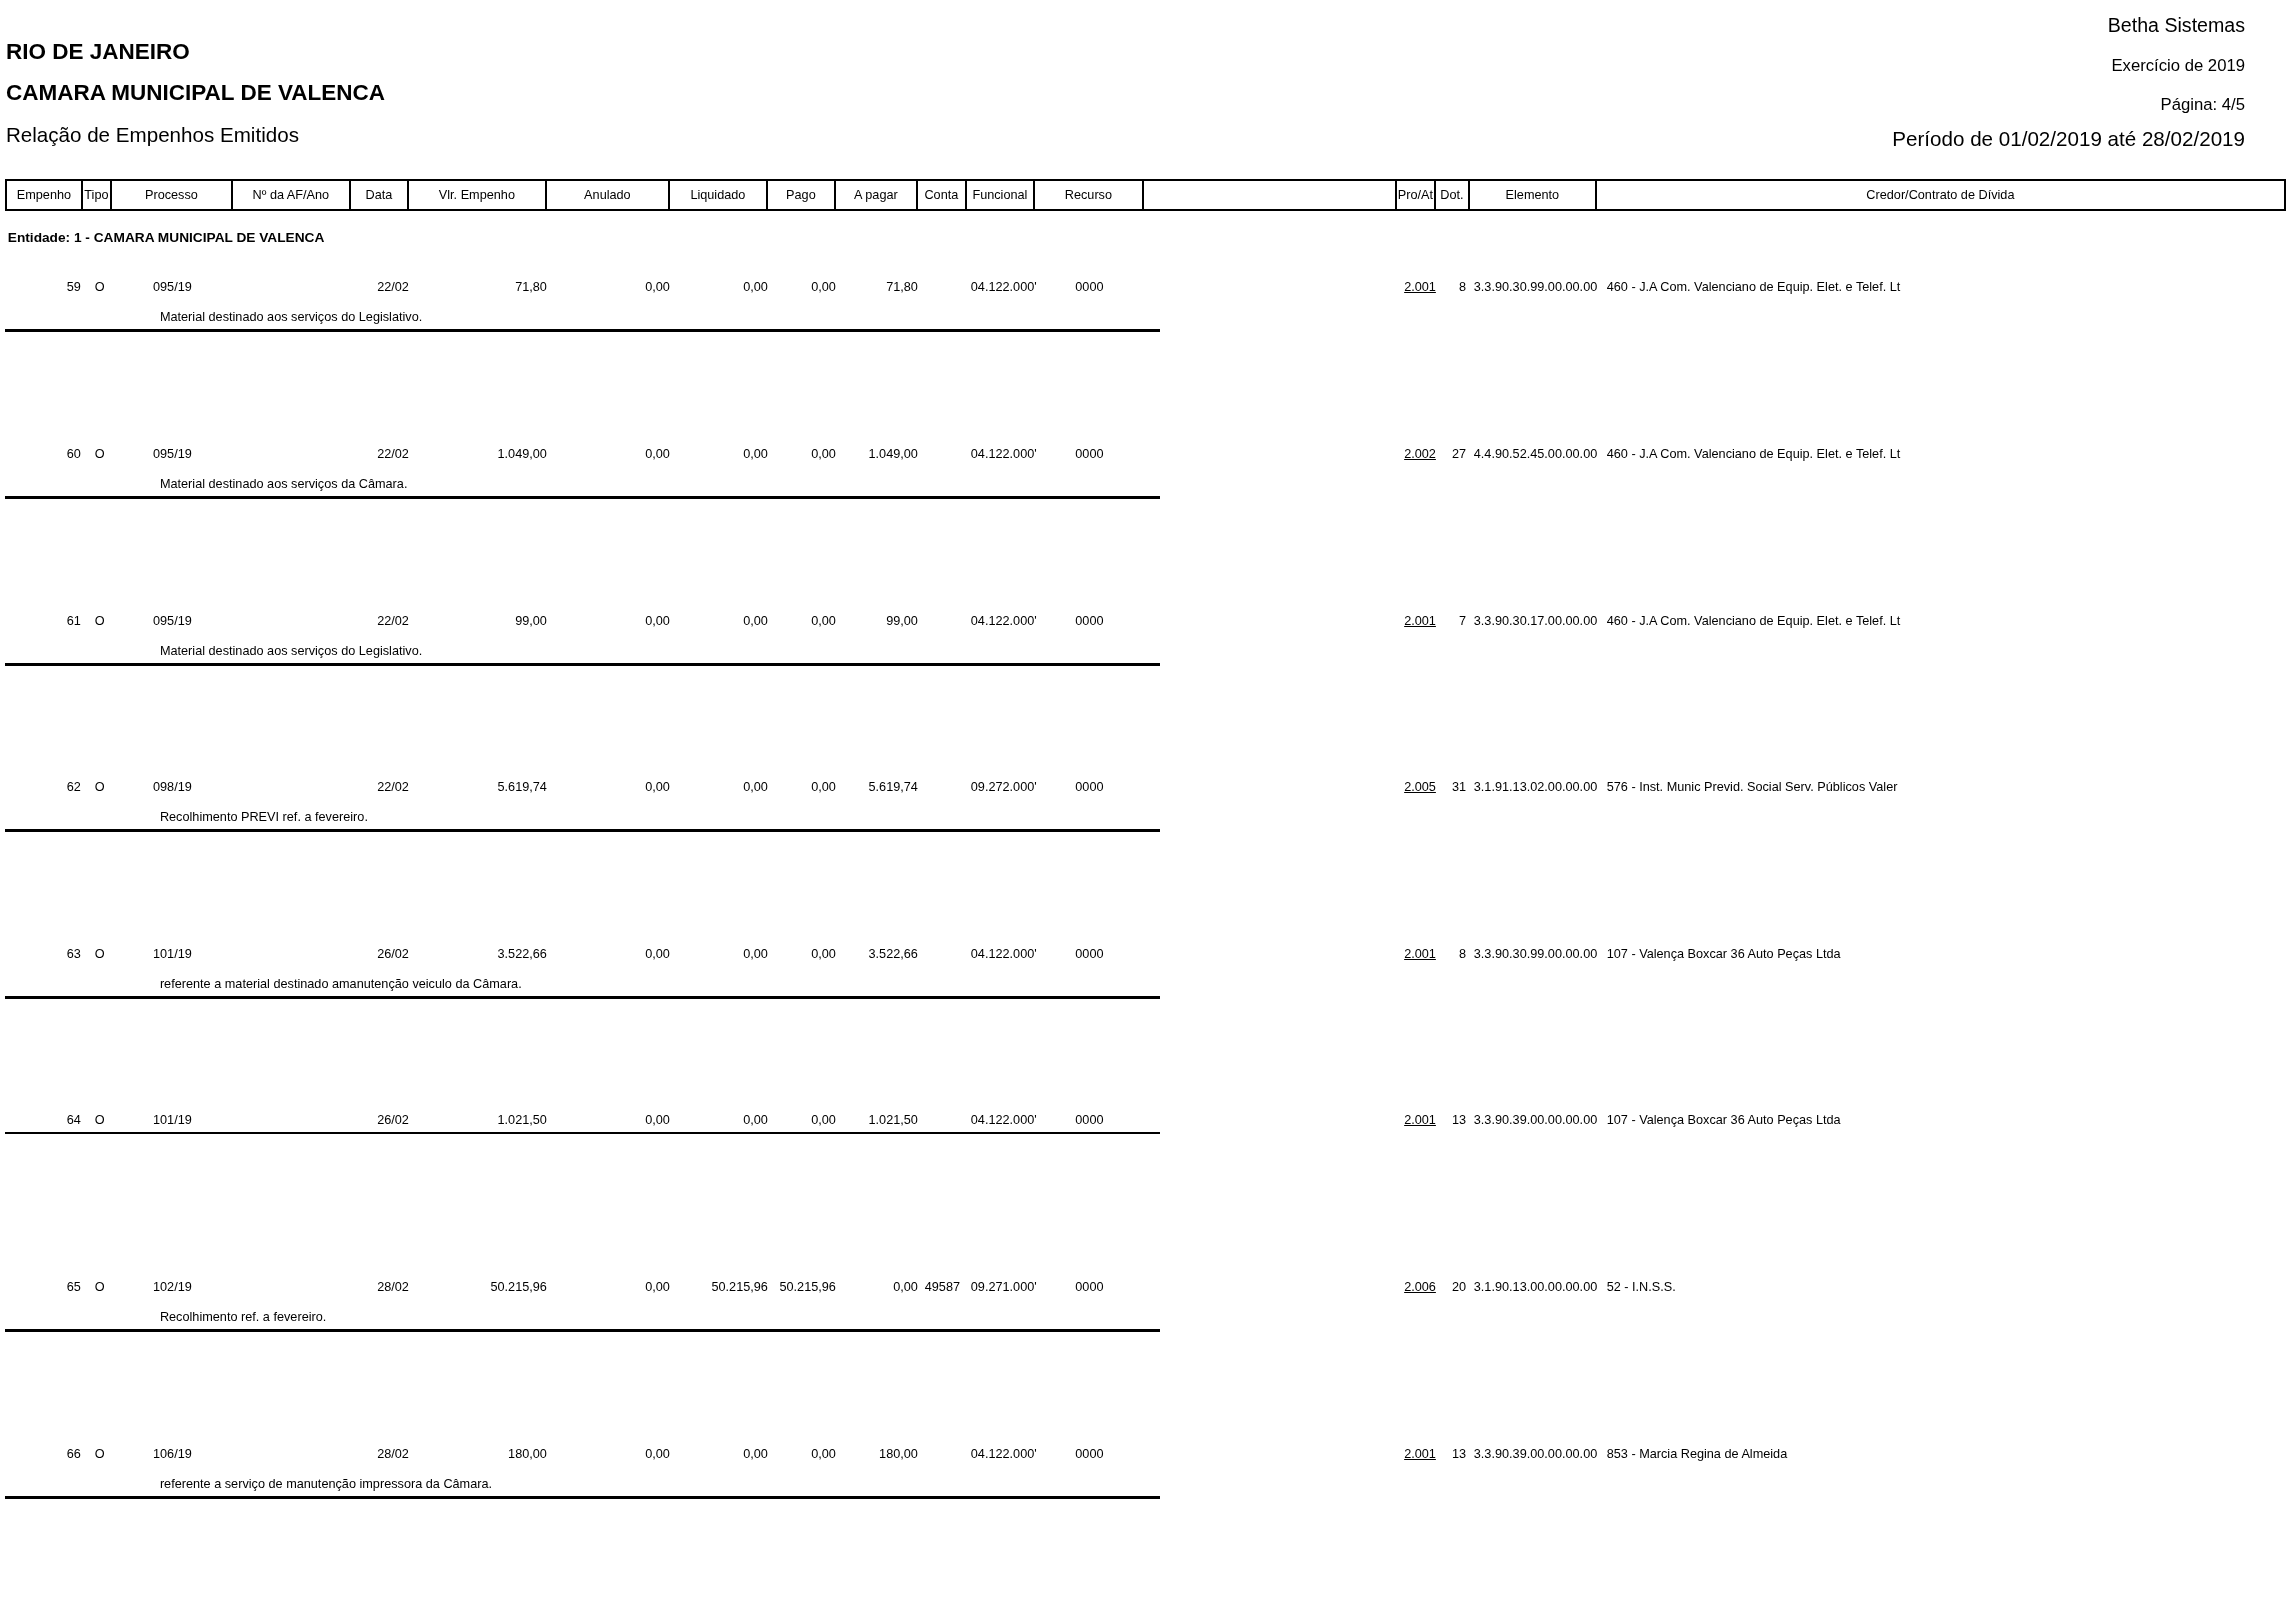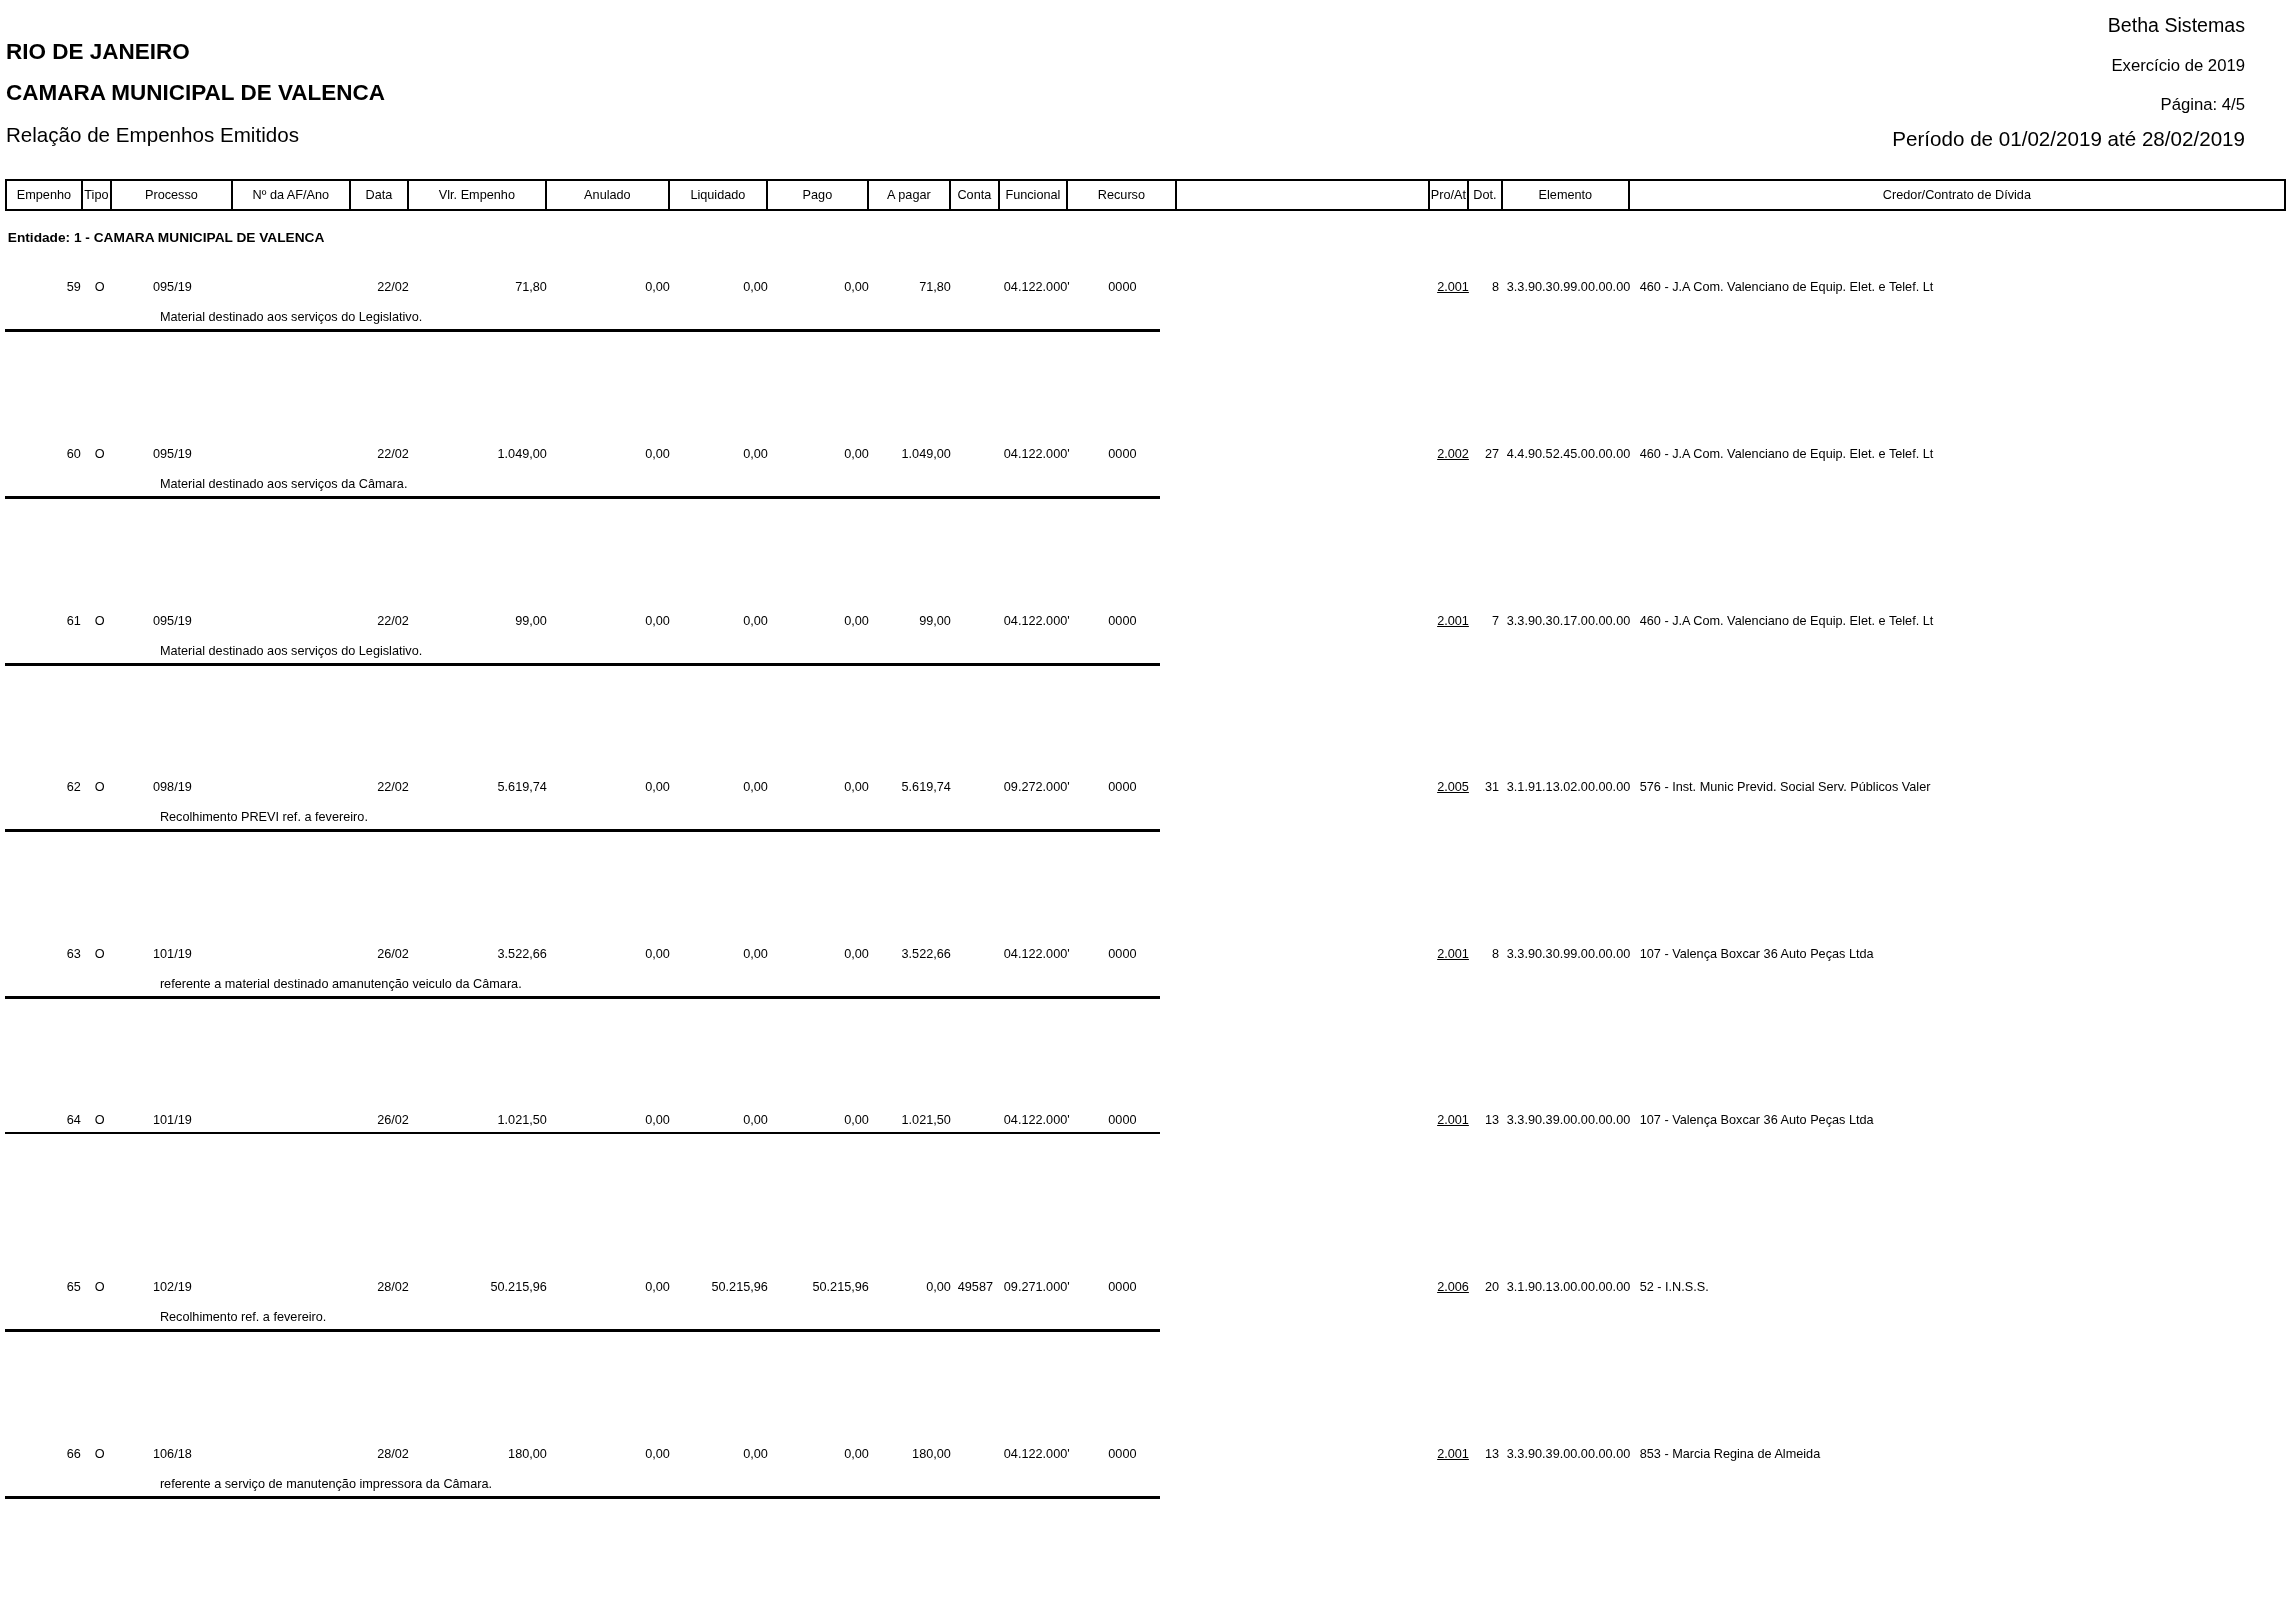--- a/index.html
+++ b/index.html
@@ -32,21 +32,21 @@
   .hc{
     display:flex;align-items:center;justify-content:center;
     font-size:12.7px;white-space:nowrap;overflow:hidden;
     border-right:2px solid #000;box-sizing:border-box;flex-shrink:0;
   }
   .hc:first-child{border-left:2px solid #000;}
   .hc:last-child{flex:1;}
 
   
   .c1{width:78px}.c2{width:29px}.c3{width:121px}.c4{width:118px}.c5{width:58px}
-  .c6{width:138px}.c7{width:123px}.c8{width:98px}.c9{width:101px}.c10{width:82px}
+  .c6{width:138px}.c7{width:123px}.c8{width:98px}.c9{width:68px}.c10{width:82px}
   .c11{width:49px}.c12{width:68px}.c13{width:109px}.c14{width:253px}.c15{width:39px}
   .c16{width:34px}.c17{width:127px}.c18{flex:1}
 
   
   .entity-line{position:absolute;left:7.8px;top:230px;font-size:13.7px;font-weight:bold;white-space:nowrap;}
 
   
   .row-block{position:absolute;left:4.9px;width:2281px;font-size:12.7px;}
   .rl{display:flex;height:16.7px;line-height:16.7px;white-space:nowrap;}
   .rl > div{box-sizing:border-box;flex-shrink:0;}
@@ -271,21 +271,21 @@
         <div class="c17 cell-elemento">3.1.90.13.00.00.00.00</div>
         <div class="c18 cell-credor">52 - I.N.S.S.</div>
       </div>
       <div class="rdesc">Recolhimento ref. a fevereiro.</div>
       <div class="rsep"></div>
     </div>
       <div class="row-block" style="top: 1446px;">
       <div class="rl">
         <div class="c1  cell-empenho">66</div>
         <div class="c2  cell-tipo">O</div>
-        <div class="c3  cell-processo">106/18</div>
+        <div class="c3  cell-processo">106/19</div>
         <div class="c4  cell-afano"></div>
         <div class="c5  cell-data">28/02</div>
         <div class="c6  cell-vlr">180,00</div>
         <div class="c7  cell-anulado">0,00</div>
         <div class="c8  cell-liquidado">0,00</div>
         <div class="c9  cell-pago">0,00</div>
         <div class="c10 cell-apagar">180,00</div>
         <div class="c11 cell-conta"></div>
         <div class="c12 cell-funcional">04.122.000'</div>
         <div class="c13 cell-recurso">0000</div>

